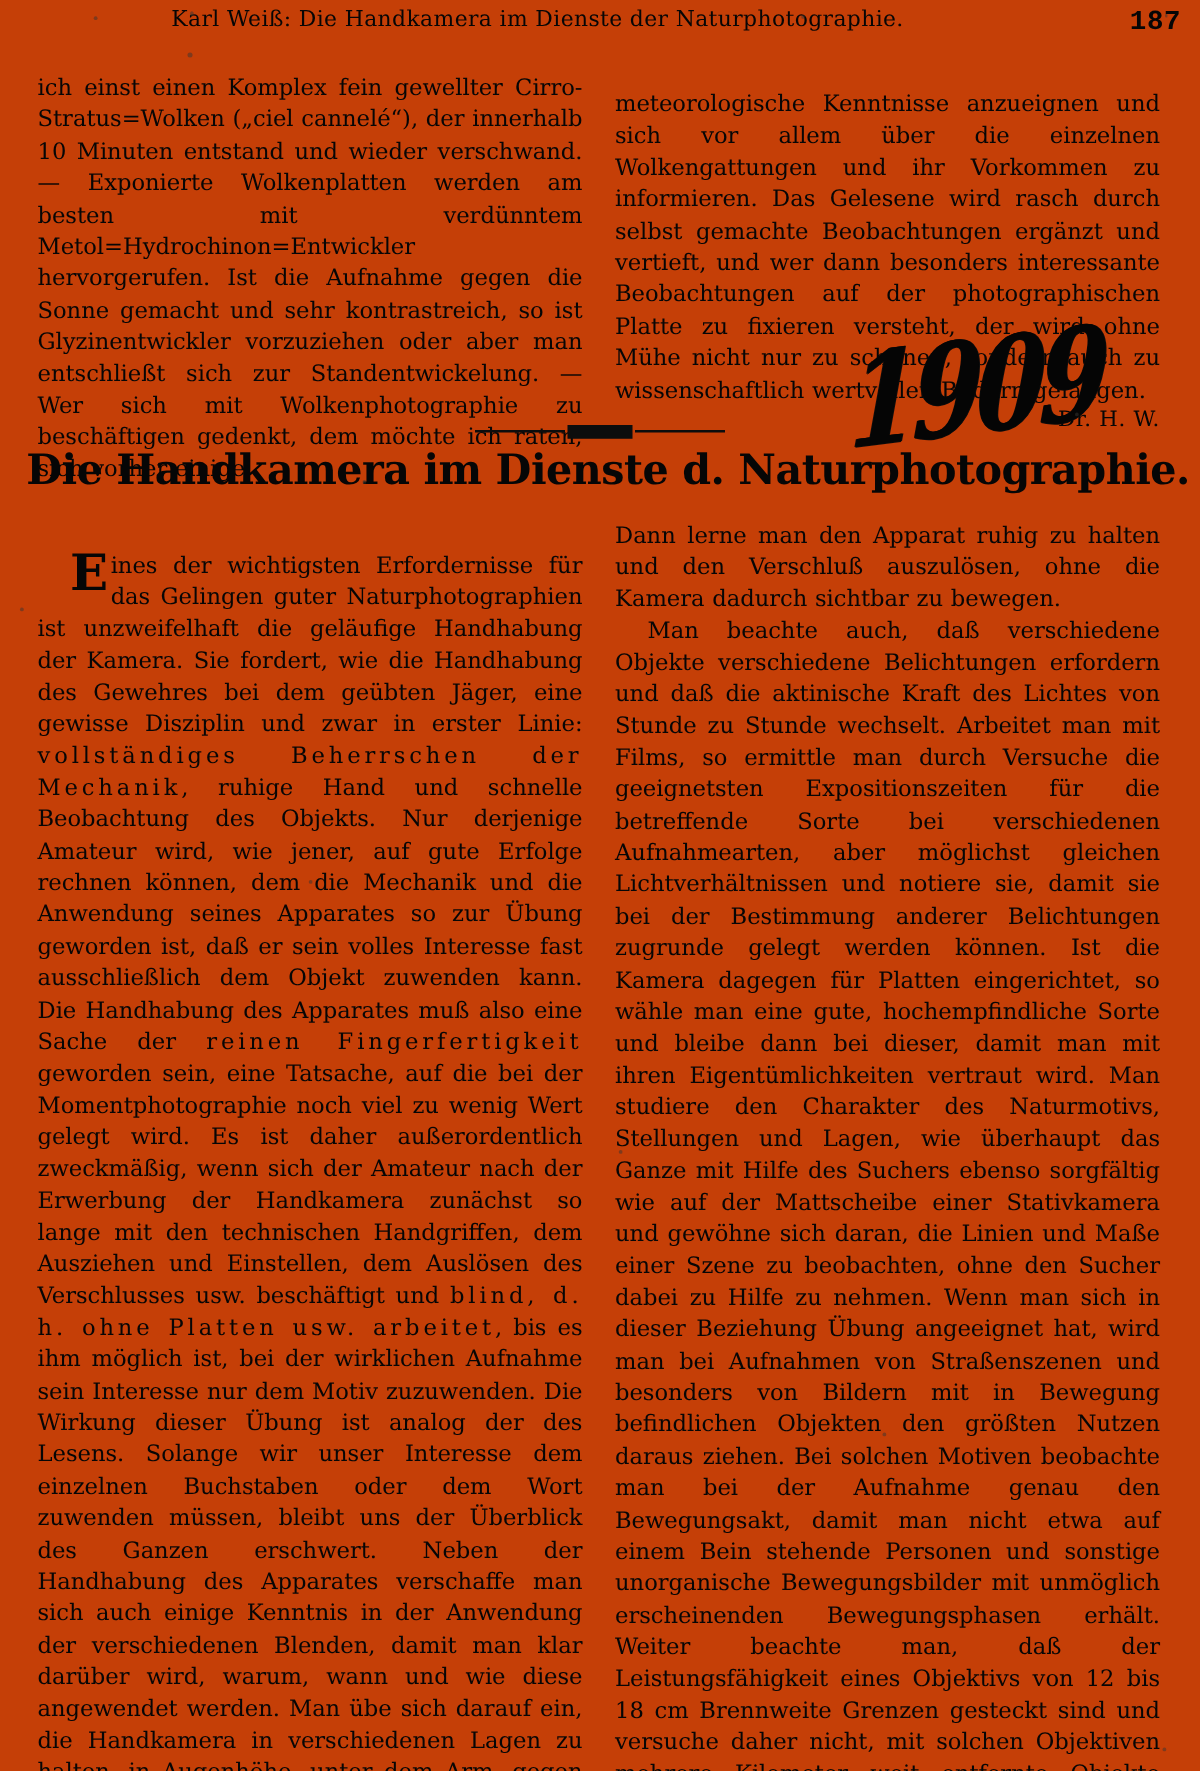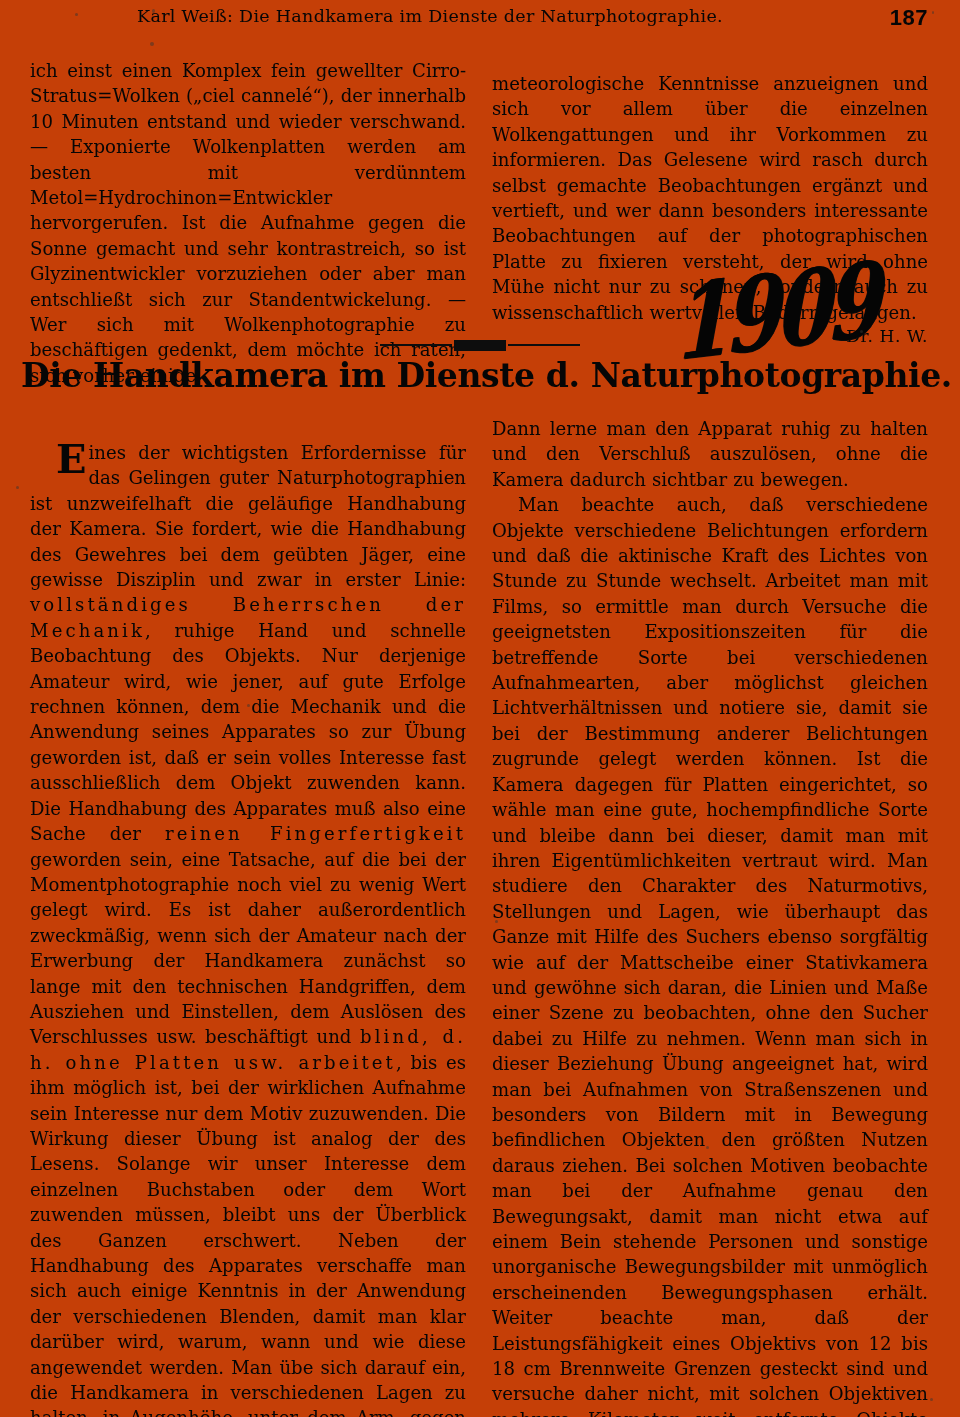--- a/index.html
+++ b/index.html
@@ -26,22 +26,22 @@
     position:absolute;left:0;top:6px;width:960px;height:30px;
   }
   .runhead-title{
     position:absolute;left:0;top:0;width:860px;
     text-align:center;
     font-size:17.5px;
     letter-spacing:.3px;
     white-space:nowrap;
   }
   .folio{
-    position:absolute;right:32px;top:-1px;
-    font-family:Liberation Sans, sans-serif;
+    position:absolute;right:15px;top:-1px;
+    font-family:Liberation Mono, monospace;
     font-weight:bold;
     font-size:22px;
     letter-spacing:.5px;
   }
 
   
   .fk{
     font-size:18.1px;
     line-height:25.4px;
     text-align:justify;

